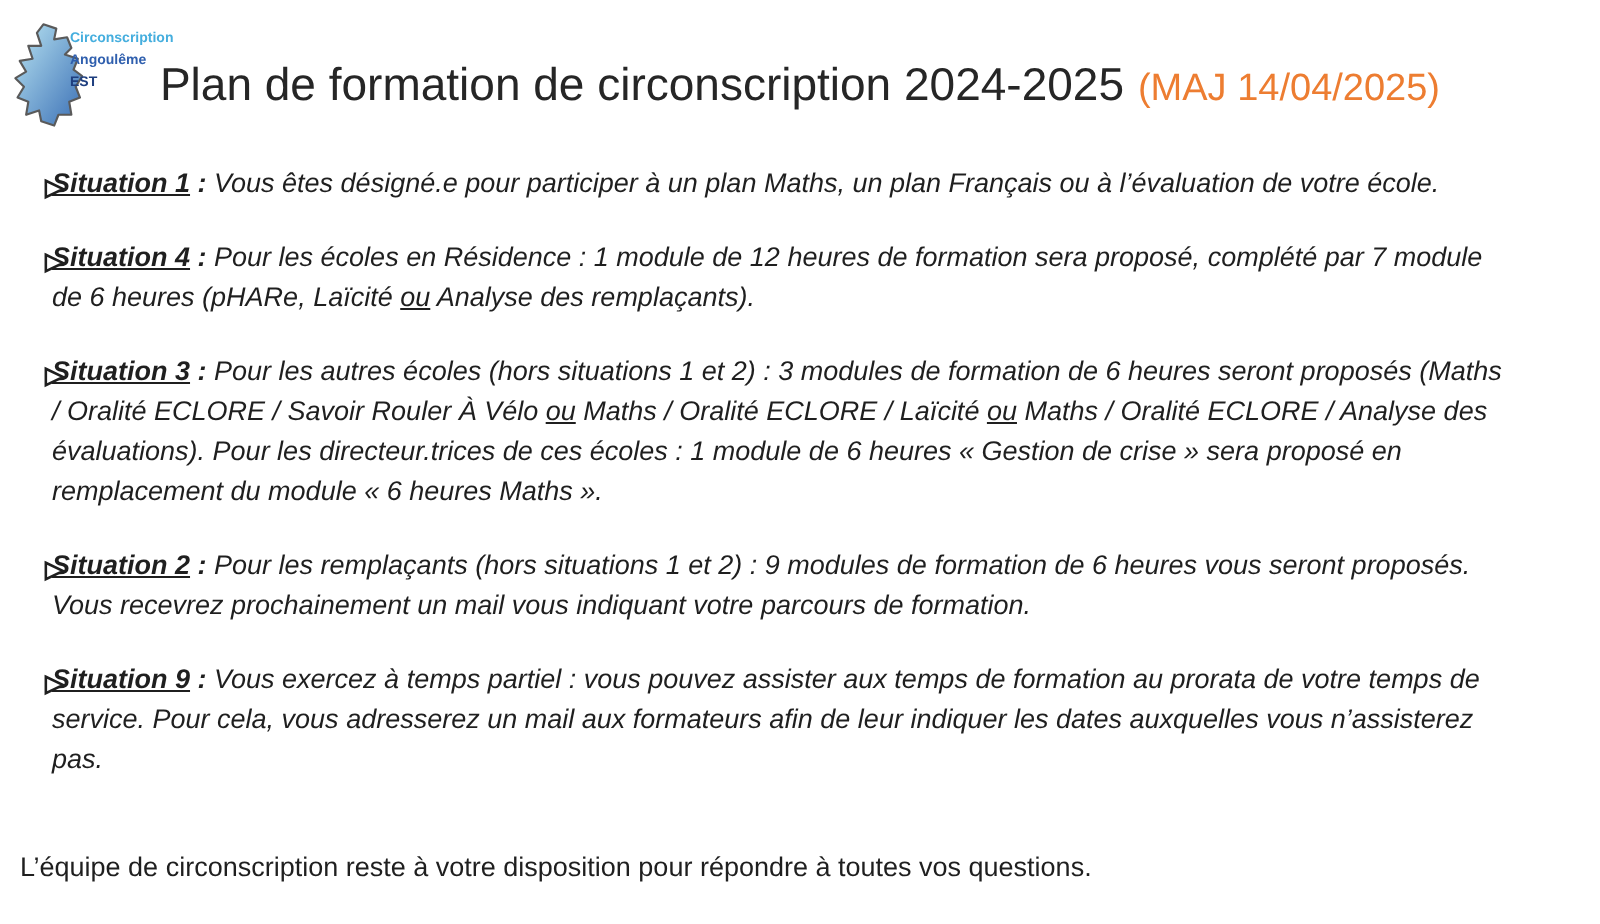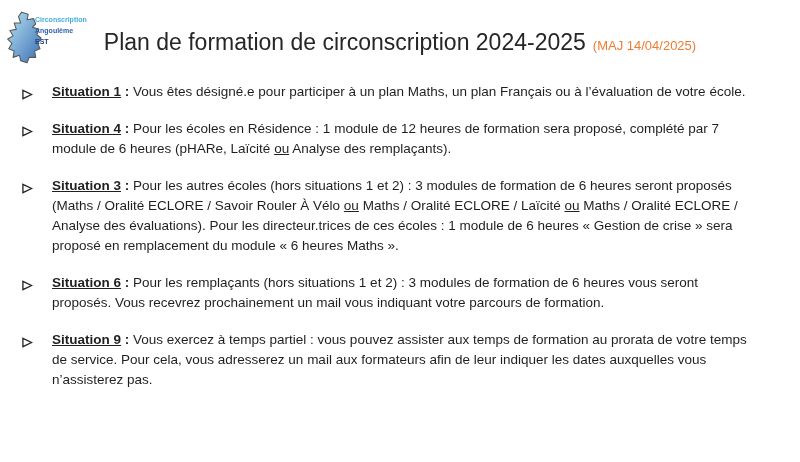--- a/index.html
+++ b/index.html
@@ -30,37 +30,38 @@
     position: absolute;
     top: 29px; left: 0; right: 0;
     text-align: center;
     white-space: nowrap;
   }
   .title-main {
     font-size: 23px;
     color: var(--title-text, #262626);
   }
   .title-updated {
-    font-size: 13px;
+    font-size: 19px;
     margin-left: 7px;
     color: var(--updated-text, #ED7D31);
   }
 
   
   .content {
     position: absolute;
     top: 82px; left: 22px; right: 45px;
   }
   ul.bullets { list-style: none; margin: 0; padding: 0; }
   ul.bullets li {
     position: relative;
-    padding-left: 30px;
+    padding-left: 4px;
     margin-bottom: 17px;
     font-size: 13.5px;
     line-height: 20px;
+    font-style: italic;
   }
   .arrow { position: absolute; left: 0; top: 4px; color: var(--body-text, #1f1f1f); }
   .situation-label { font-weight: bold; text-decoration: underline; }
   .sep { font-weight: bold; }
   .u { text-decoration: underline; }
 
   
   .footer {
     position: absolute;
     top: 424px; left: 10px; right: 20px;
@@ -101,21 +102,22 @@
               <polygon points="1,1.5 10.5,6 1,10.5" fill="#ffffff" stroke="currentColor" stroke-width="1.4" stroke-linejoin="miter"></polygon>
             </svg></span><span class="situation-label">Situation 1</span><span class="sep"> : </span><span>Vous êtes désigné.e pour participer à un plan Maths, un plan Français ou à l’évaluation de votre école.</span></li>
         <li><span class="arrow"><svg viewBox="0 0 12 12" width="11" height="11" aria-hidden="true">
               <polygon points="1,1.5 10.5,6 1,10.5" fill="#ffffff" stroke="currentColor" stroke-width="1.4" stroke-linejoin="miter"></polygon>
             </svg></span><span class="situation-label">Situation 4</span><span class="sep"> : </span><span>Pour les écoles en Résidence : 1 module de 12 heures de formation sera proposé, complété par 7 module de 6 heures (pHARe, Laïcité </span><span class="u">ou</span><span> Analyse des remplaçants).</span></li>
         <li><span class="arrow"><svg viewBox="0 0 12 12" width="11" height="11" aria-hidden="true">
               <polygon points="1,1.5 10.5,6 1,10.5" fill="#ffffff" stroke="currentColor" stroke-width="1.4" stroke-linejoin="miter"></polygon>
             </svg></span><span class="situation-label">Situation 3</span><span class="sep"> : </span><span>Pour les autres écoles (hors situations 1 et 2) : 3 modules de formation de 6 heures seront proposés (Maths / Oralité ECLORE / Savoir Rouler À Vélo </span><span class="u">ou</span><span> Maths / Oralité ECLORE / Laïcité </span><span class="u">ou</span><span> Maths / Oralité ECLORE / Analyse des évaluations). Pour les directeur.trices de ces écoles : 1 module de 6 heures « Gestion de crise » sera proposé en remplacement du module « 6 heures Maths ».</span></li>
         <li><span class="arrow"><svg viewBox="0 0 12 12" width="11" height="11" aria-hidden="true">
               <polygon points="1,1.5 10.5,6 1,10.5" fill="#ffffff" stroke="currentColor" stroke-width="1.4" stroke-linejoin="miter"></polygon>
-            </svg></span><span class="situation-label">Situation 6</span><span class="sep"> : </span><span>Pour les remplaçants (hors situations 1 et 2) : 3 modules de formation de 6 heures vous seront proposés. Vous recevrez prochainement un mail vous indiquant votre parcours de formation.</span></li>
+            </svg></span><span class="situation-label">Situation 2</span><span class="sep"> : </span><span>Pour les remplaçants (hors situations 1 et 2) : 9 modules de formation de 6 heures vous seront proposés. Vous recevrez prochainement un mail vous indiquant votre parcours de formation.</span></li>
         <li><span class="arrow"><svg viewBox="0 0 12 12" width="11" height="11" aria-hidden="true">
               <polygon points="1,1.5 10.5,6 1,10.5" fill="#ffffff" stroke="currentColor" stroke-width="1.4" stroke-linejoin="miter"></polygon>
             </svg></span><span class="situation-label">Situation 9</span><span class="sep"> : </span><span>Vous exercez à temps partiel : vous pouvez assister aux temps de formation au prorata de votre temps de service. Pour cela, vous adresserez un mail aux formateurs afin de leur indiquer les dates auxquelles vous n’assisterez pas.</span></li>
       </ul>
   </div>
 
+  <p class="footer">L’équipe de circonscription reste à votre disposition pour répondre à toutes vos questions.</p>
 
 </div>
 
 </body></html>

